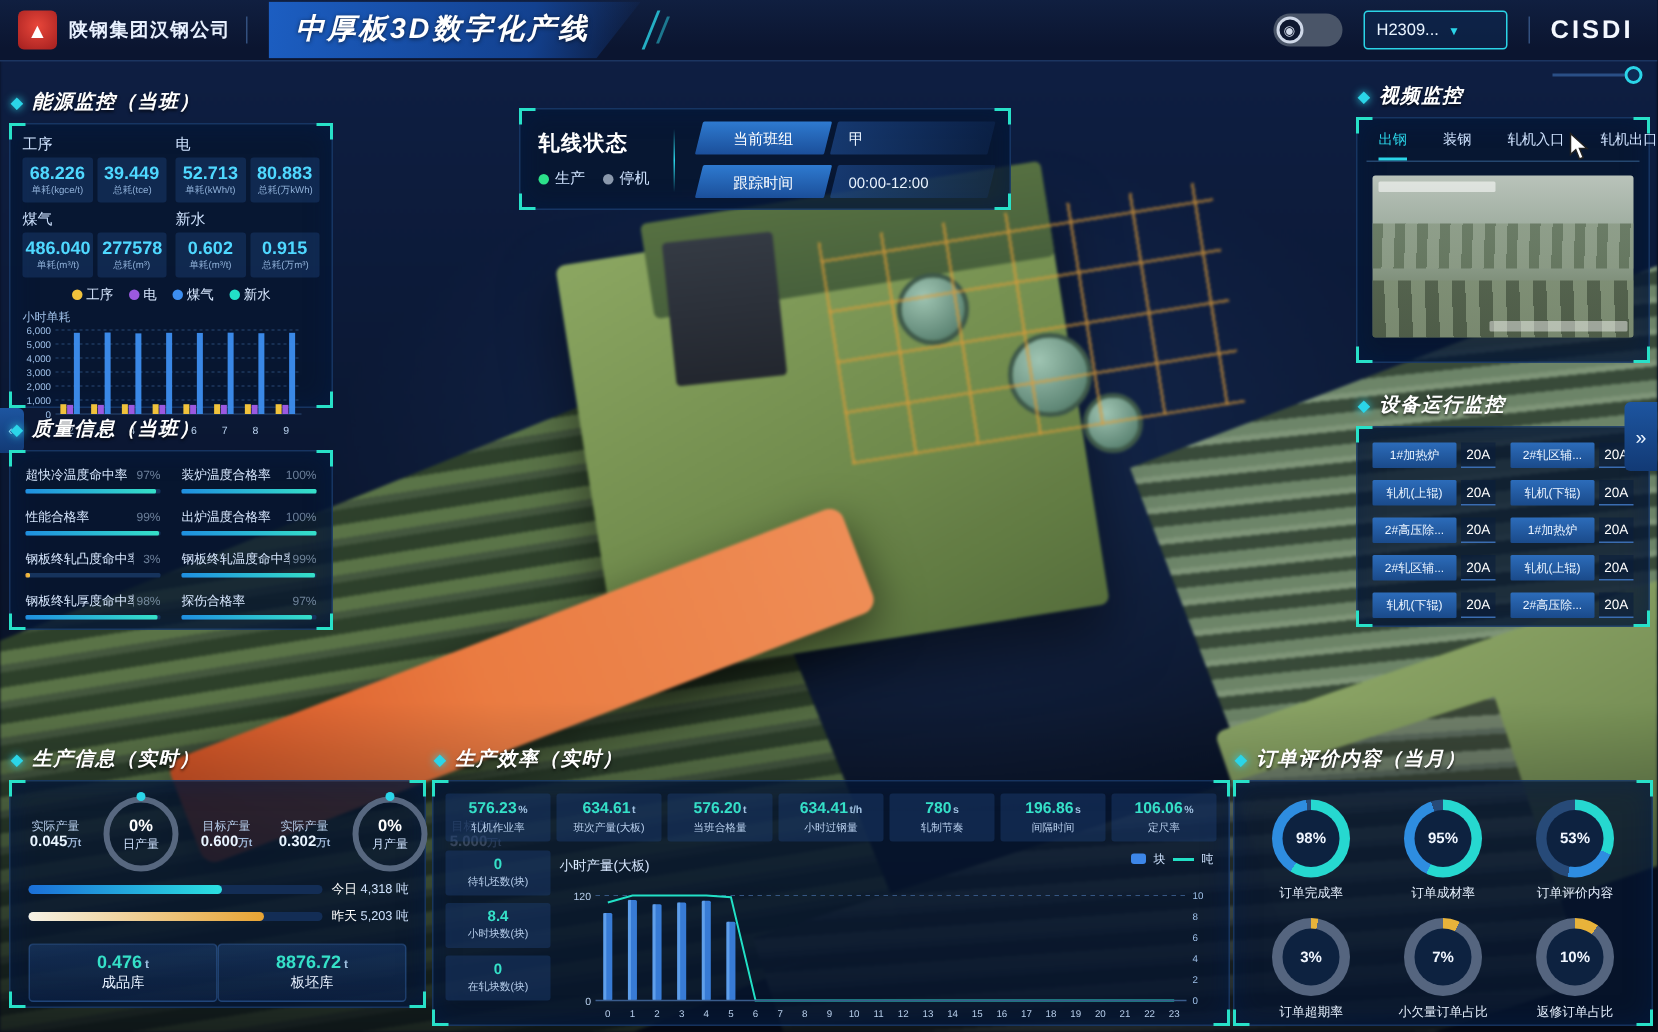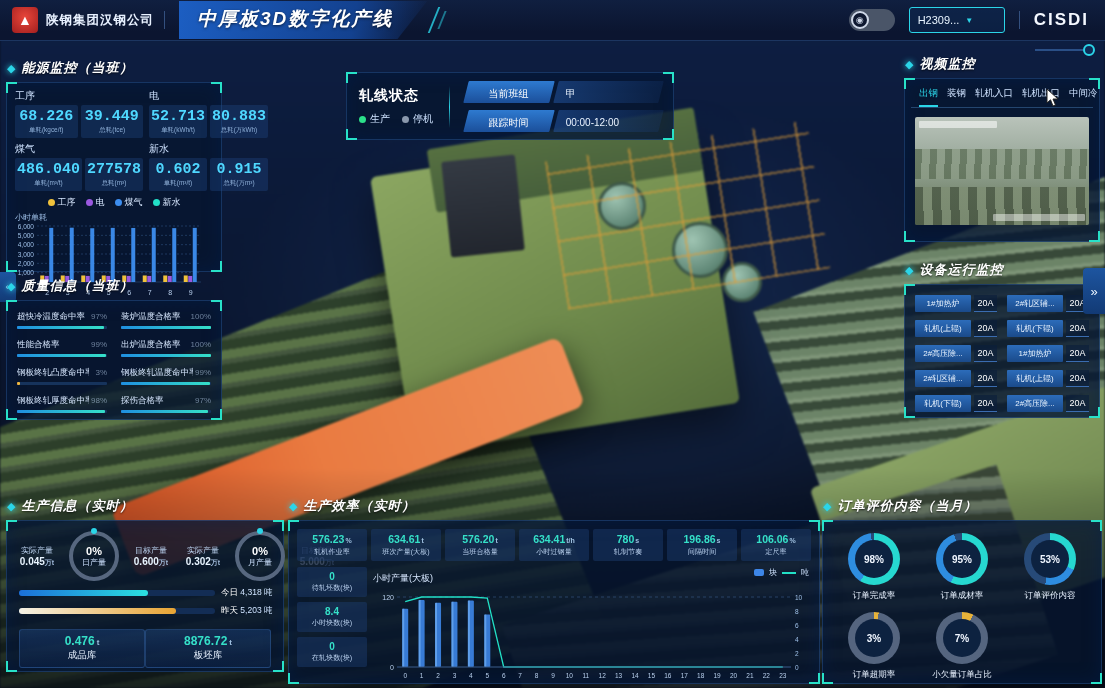--- a/index.html
+++ b/index.html
@@ -63,21 +63,21 @@
   .panel .cbl{left:-1px;bottom:-1px;border-left:2px solid #28e1c8;border-bottom:2px solid #28e1c8;}
   .ptitle{position:absolute;top:-24px;left:0;display:flex;align-items:center;gap:6px;white-space:nowrap;}
   .ptitle .dia{color:#2bd5e8;font-size:11px;text-shadow:0 0 6px #2bd5e8;}
   .ptitle .txt{font-size:13px;font-weight:bold;font-style:italic;color:#ffffff;letter-spacing:1px;
                text-shadow:0 1px 2px rgba(0,0,0,.7);}
   
   .egrid{display:grid;grid-template-columns:1fr 1fr;gap:4px 6px;padding:6px 8px 0;}
   .egroup .gname{font-size:10px;color:#cfe3ff;margin-bottom:2px;}
   .ecards{display:flex;gap:3px;}
   .ecard{flex:1;background:rgba(34,74,138,.35);border-radius:2px;padding:3px 2px;text-align:center;}
-  .ecard .v{font-size:15px;font-weight:bold;color:#4fd8ff;font-family:Liberation Mono, monospace;}
+  .ecard .v{font-size:12px;font-weight:bold;color:#4fd8ff;}
   .ecard .l{font-size:7px;color:#8fb0d8;transform:scale(.92);white-space:nowrap;}
   .elegend{display:flex;justify-content:center;gap:10px;margin-top:5px;}
   .elegend .it{display:flex;align-items:center;gap:3px;font-size:9px;color:#d8e8ff;}
   .dot{width:7px;height:7px;border-radius:50%;}
   .eylab{font-size:8px;color:#9fc0e8;margin:3px 0 0 8px;}
   
   .qgrid{display:grid;grid-template-columns:1fr 1fr;gap:10px 14px;padding:10px 10px 0;}
   .qitem .row{display:flex;justify-content:space-between;align-items:baseline;}
   .qitem .lab{font-size:8.5px;color:#d8e8ff;white-space:nowrap;overflow:hidden;max-width:72px;}
   .qitem .val{font-size:8px;color:rgba(190,214,240,.55);}
@@ -91,21 +91,21 @@
   .lsleg .it{display:flex;align-items:center;gap:4px;font-size:10px;color:#cfe3ff;}
   .lsdiv{width:1px;height:42px;background:linear-gradient(180deg,transparent,#2bd5e8,transparent);margin:0 6px;}
   .lsrows{display:flex;flex-direction:column;gap:7px;flex:1;}
   .lsrow{display:flex;align-items:center;}
   .lsbadge{background:linear-gradient(180deg,#2e7ad0,#1b4f9a);transform:skewX(-14deg);padding:2px 0;width:86px;text-align:center;border-radius:1px;}
   .lsbadge span{display:inline-block;transform:skewX(14deg);font-size:10px;color:#fff;}
   .lsval{flex:1;margin-left:4px;background:linear-gradient(90deg,rgba(34,84,160,.55),rgba(24,60,120,.25));
          transform:skewX(-14deg);padding:2px 10px;border-radius:1px;}
   .lsval span{display:inline-block;transform:skewX(14deg);font-size:10px;color:#eaf4ff;}
   
-  .vtabs{display:flex;gap:9px;padding:8px 8px 0;border-bottom:1px solid #24466f;margin:0 6px;}
+  .vtabs{display:flex;gap:24px;padding:8px 8px 0;border-bottom:1px solid #24466f;margin:0 6px;}
   .vtab{font-size:9.5px;color:#cfe3ff;padding-bottom:5px;white-space:nowrap;cursor:pointer;}
   .vtab.active{color:#2bd5e8;border-bottom:2px solid #2bd5e8;}
   .feed{margin:9px 10px 0;height:108px;border-radius:2px;position:relative;overflow:hidden;
     background:linear-gradient(180deg,#b9c3ba 0%,#99a89a 40%,#76876f 75%,#5c6b55 100%);}
   .feed .fr1{position:absolute;left:0;top:32px;width:100%;height:30px;
     background:repeating-linear-gradient(92deg,#5d6f57 0 7px,#8a9a84 7px 15px);opacity:.8;}
   .feed .fr2{position:absolute;left:0;top:70px;width:100%;height:38px;
     background:repeating-linear-gradient(88deg,#4c5a46 0 9px,#7e8e74 9px 18px);opacity:.85;}
   .feed .osd1{position:absolute;left:4px;top:4px;width:78px;height:7px;background:rgba(255,255,255,.55);border-radius:1px;}
   .feed .osd2{position:absolute;right:4px;bottom:4px;width:92px;height:7px;background:rgba(255,255,255,.45);border-radius:1px;}
@@ -760,20 +760,28 @@
         <div class="ol">订单超期率</div>
       </div>
       <div class="ocell">
         <div class="donut" style="background: conic-gradient(rgb(232, 179, 58) 0%, rgb(232, 179, 58) 7%, rgb(85, 101, 127) 7%, rgb(85, 101, 127) 100%);">
           <div class="hole">
             <span class="pv">7%</span>
           </div>
         </div>
         <div class="ol">小欠量订单占比</div>
       </div>
+      <div class="ocell">
+        <div class="donut" style="background: conic-gradient(rgb(232, 179, 58) 0%, rgb(232, 179, 58) 10%, rgb(85, 101, 127) 10%, rgb(85, 101, 127) 100%);">
+          <div class="hole">
+            <span class="pv">10%</span>
+          </div>
+        </div>
+        <div class="ol">返修订单占比</div>
+      </div>
     </div>
 </div>
 
 <div id="edgeknob">
   <div class="line"></div>
   <div class="kn"></div>
 </div>
 <div id="collapse">»</div>
 <div id="lefttab">«</div>
 <svg id="cursor" width="14" height="20" viewBox="0 0 14 20">

